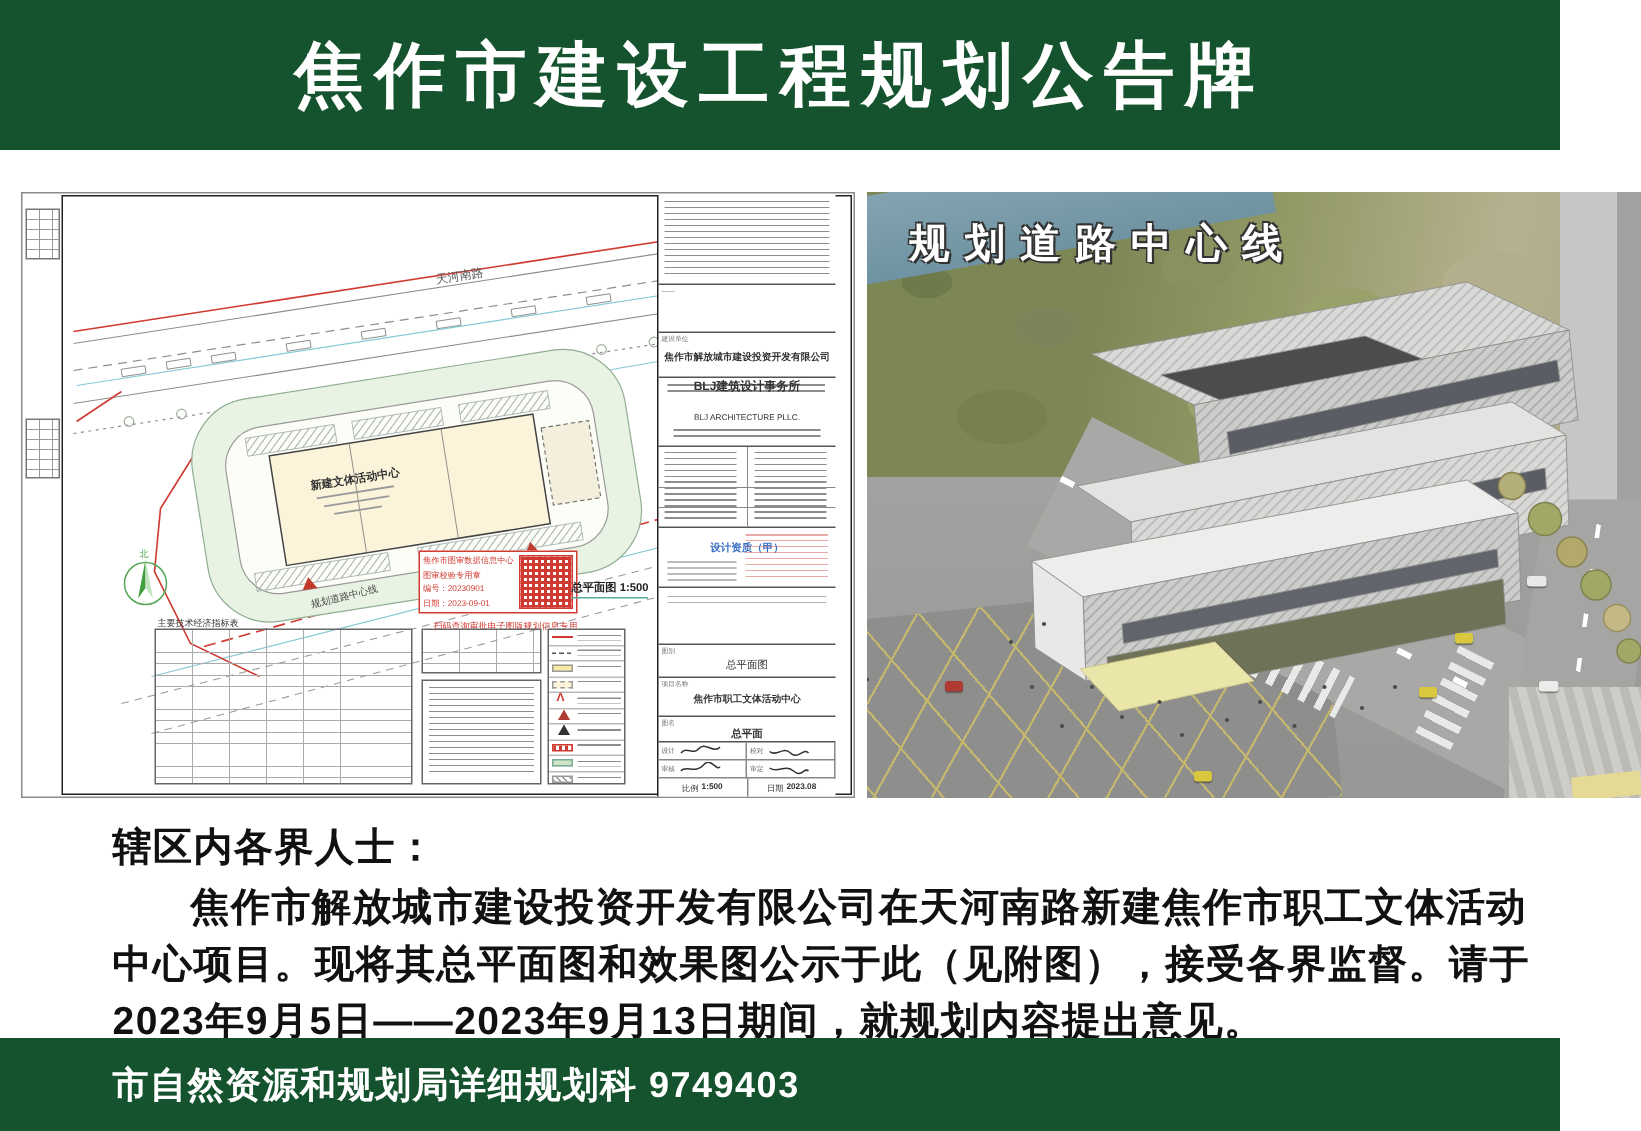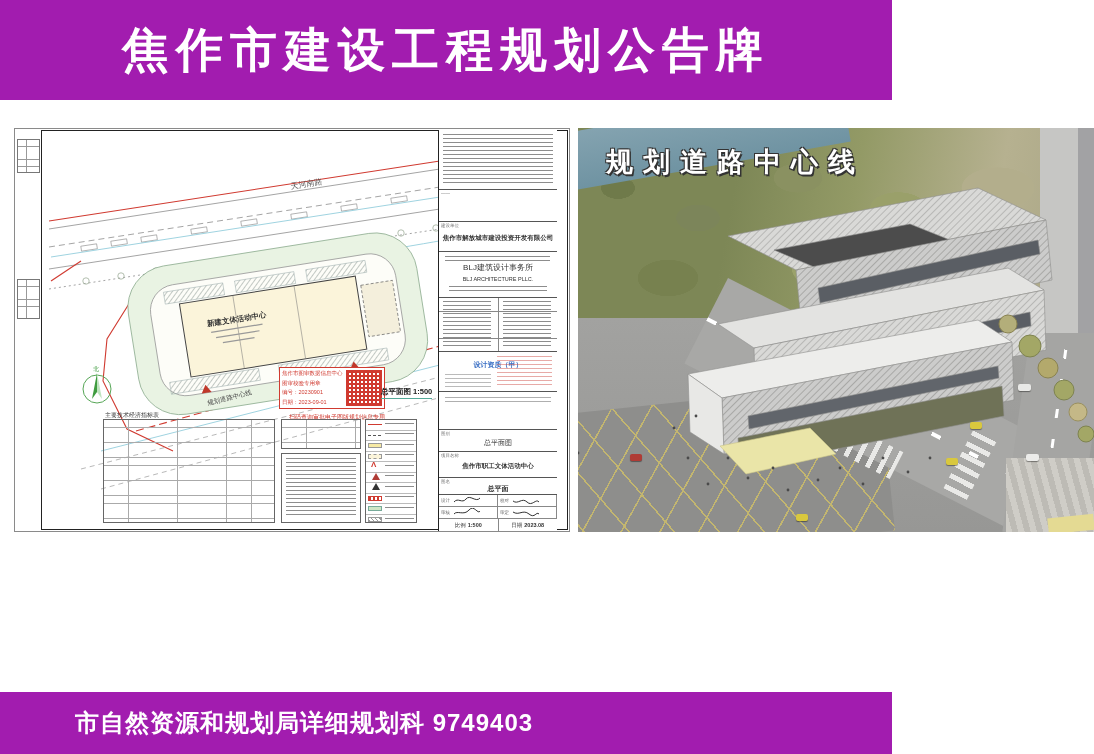--- a/index.html
+++ b/index.html
@@ -1,20 +1,20 @@
 <!DOCTYPE html>
 <html><head>
 <meta charset="utf-8">
 <style>
   * { margin:0; padding:0; box-sizing:border-box; }
   html,body { width:1094px; height:754px; background:#ffffff; font-family:"Liberation Sans", sans-serif; }
   .page { position:relative; width:1094px; height:754px; background:#fff; overflow:hidden; }
 
   
-  .band { position:absolute; left:0; width:892px; background:#a21caf; color:#fff; }
+  .band { position:absolute; left:0; width:1040px; background:#14532d; color:#fff; }
   .band.header { top:0; height:100px; display:flex; align-items:center; justify-content:center; }
   .band.header h1 { font-size:47px; font-weight:bold; letter-spacing:7px; }
   .band.footer { top:692px; height:62px; display:flex; align-items:center; justify-content:space-between; padding:0 74px 0 75px; }
   .band.footer .f-item { font-size:24px; font-weight:bold; letter-spacing:1px; }
 
   
   .notice { position:absolute; left:75px; top:545px; width:950px; color:#111; font-weight:600; font-size:26px; line-height:38px; letter-spacing:1px; }
   .notice .para { text-indent:2em; margin-top:2px; }
 
   
@@ -292,21 +292,21 @@
       </div>
       <div class="tb-row" style="top:60px; height:32px;">
         <div class="tb-label">——</div>
       </div>
       <div class="tb-row" style="top:92px; height:30px;">
         <div class="tb-label">建设单位</div>
         <div class="tb-center" style="top:12px; font-size:6.5px; font-weight:bold;">焦作市解放城市建设投资开发有限公司</div>
       </div>
       <div class="tb-row" style="top:122px; height:46px;">
         <div class="bars" style="position:absolute; left:6px; top:4px; width:105px; height:6px;"></div>
-        <div class="tb-center" style="top:10px; font-size:8px; font-weight:normal;">BLJ建筑设计事务所</div>
+        <div class="tb-center" style="top:0; font-size:8px; font-weight:bold;">BLJ建筑设计事务所</div>
         <div class="tb-center" style="top:24px; font-size:5.5px;">BLJ ARCHITECTURE PLLC.</div>
         <div class="bars" style="position:absolute; left:10px; top:34px; width:98px; height:8px;"></div>
       </div>
       <div class="tb-row" style="top:168px; height:54px;">
         <div style="position:absolute; inset:0; background:
           repeating-linear-gradient(180deg, transparent 0 13px, #888 13px 13.6px),
           linear-gradient(90deg, transparent 0 59px, #888 59px 59.6px, transparent 59.6px);"></div>
         <div class="bars" style="position:absolute; left:4px; top:3px; width:48px; height:46px;"></div>
         <div class="bars" style="position:absolute; left:64px; top:3px; width:48px; height:46px;"></div>
       </div>
@@ -449,18 +449,22 @@
     <div class="car" style="left:440px; top:256px; width:13px; height:7px; background:#e9e9e7;"></div>
     <div class="car" style="left:392px; top:294px; width:12px; height:7px; background:#d9c83e;"></div>
     <div class="car" style="left:368px; top:330px; width:12px; height:7px; background:#d9c83e;"></div>
     <div class="car" style="left:448px; top:326px; width:13px; height:7px; background:#ececea;"></div>
     <div class="car" style="left:52px; top:326px; width:12px; height:7px; background:#b03b35;"></div>
     <div class="car" style="left:218px; top:386px; width:12px; height:7px; background:#d9c83e;"></div>
 
     <div class="rv-caption">规划道路中心线</div>
   </div>
 
+  <div class="notice">
+    <div>辖区内各界人士：</div>
+    <div class="para">焦作市解放城市建设投资开发有限公司在天河南路新建焦作市职工文体活动中心项目。现将其总平面图和效果图公示于此（见附图），接受各界监督。请于2023年9月5日——2023年9月13日期间，就规划内容提出意见。</div>
+  </div>
 
   <div class="band footer">
     <div class="f-item">市自然资源和规划局详细规划科  9749403</div>
   </div>
 
 </div>
 
 </body></html>

